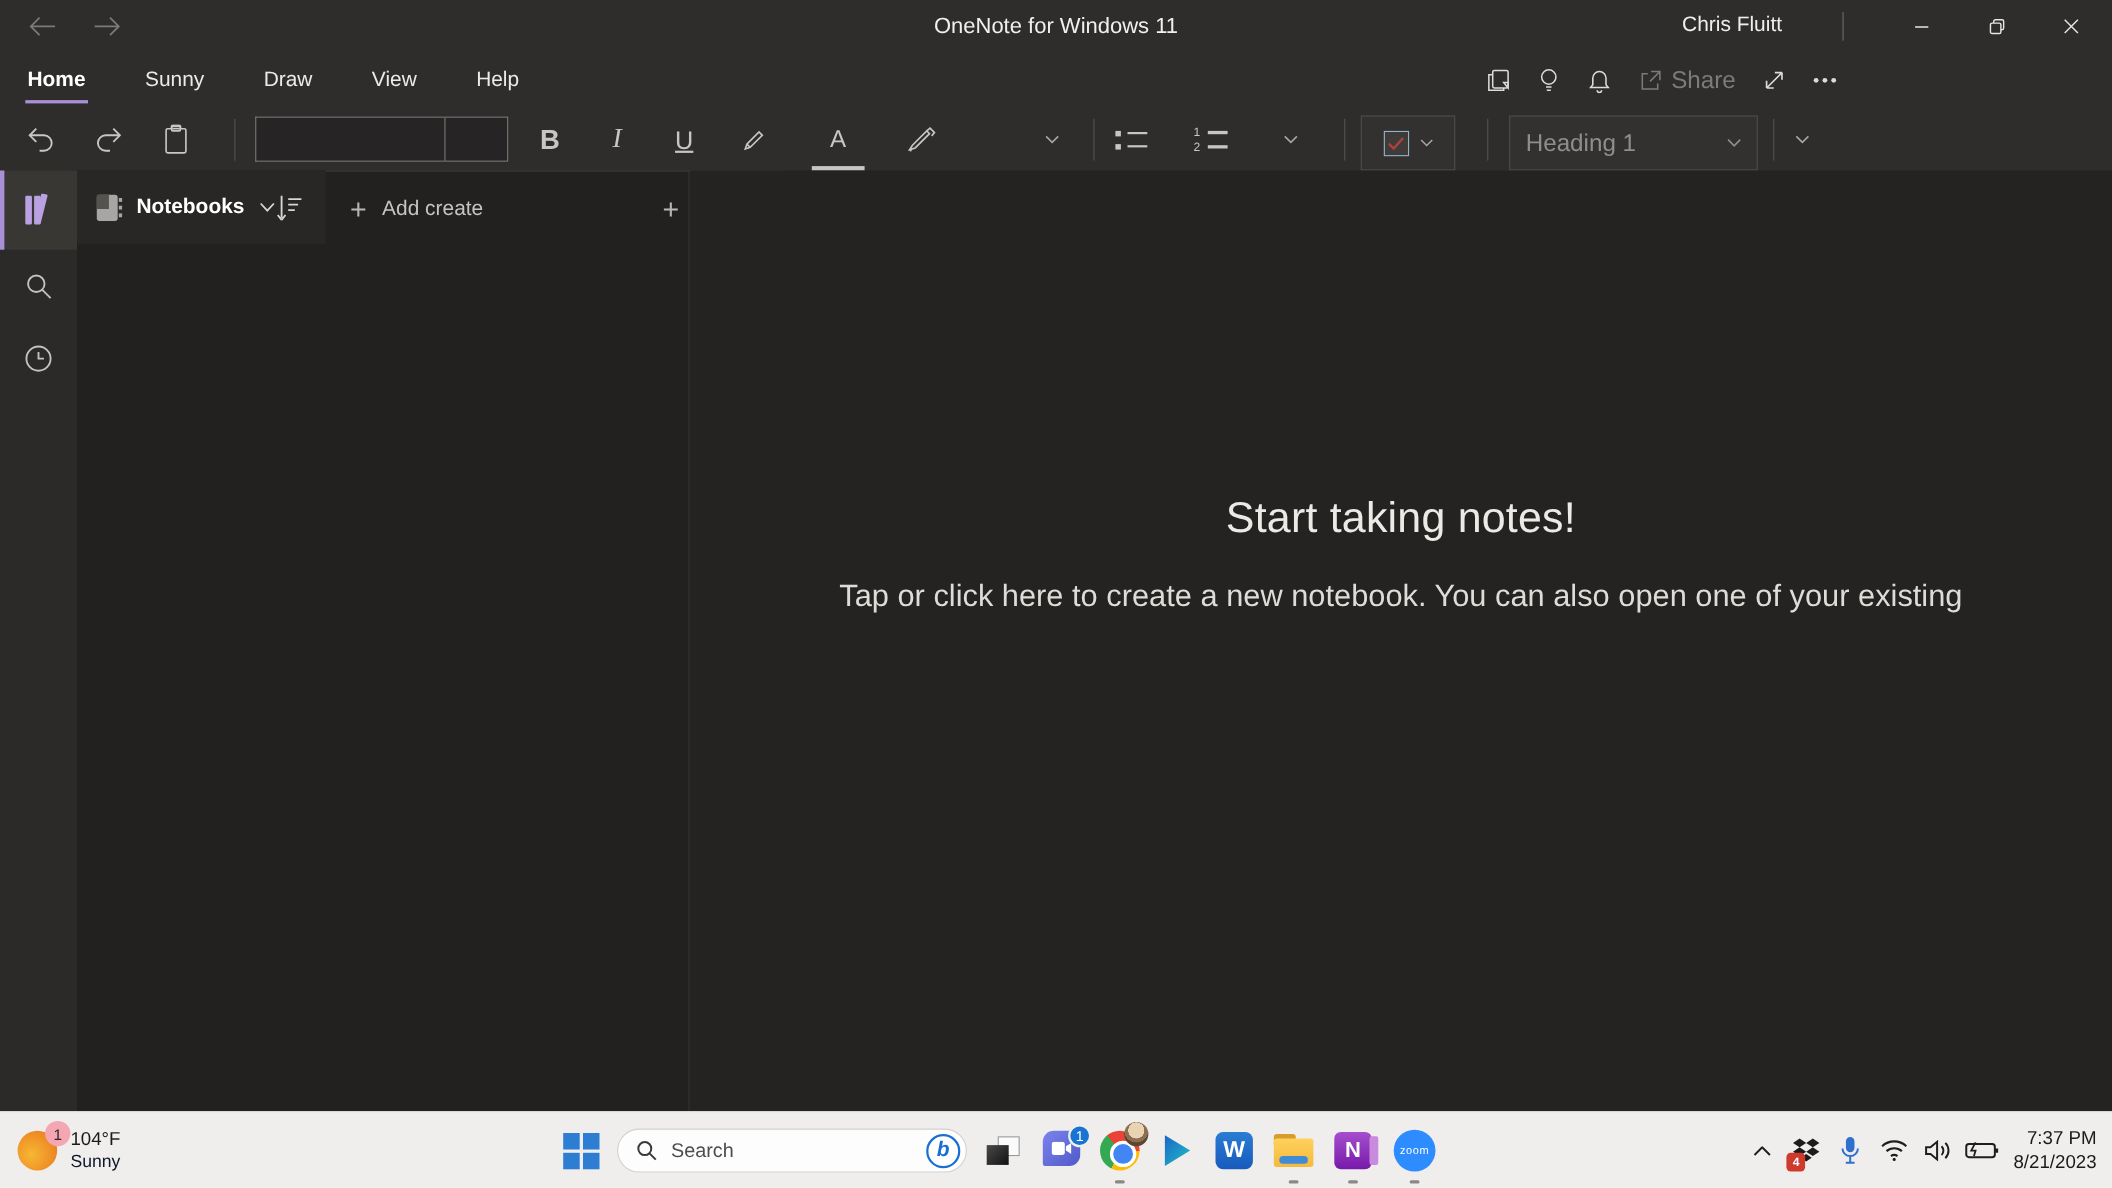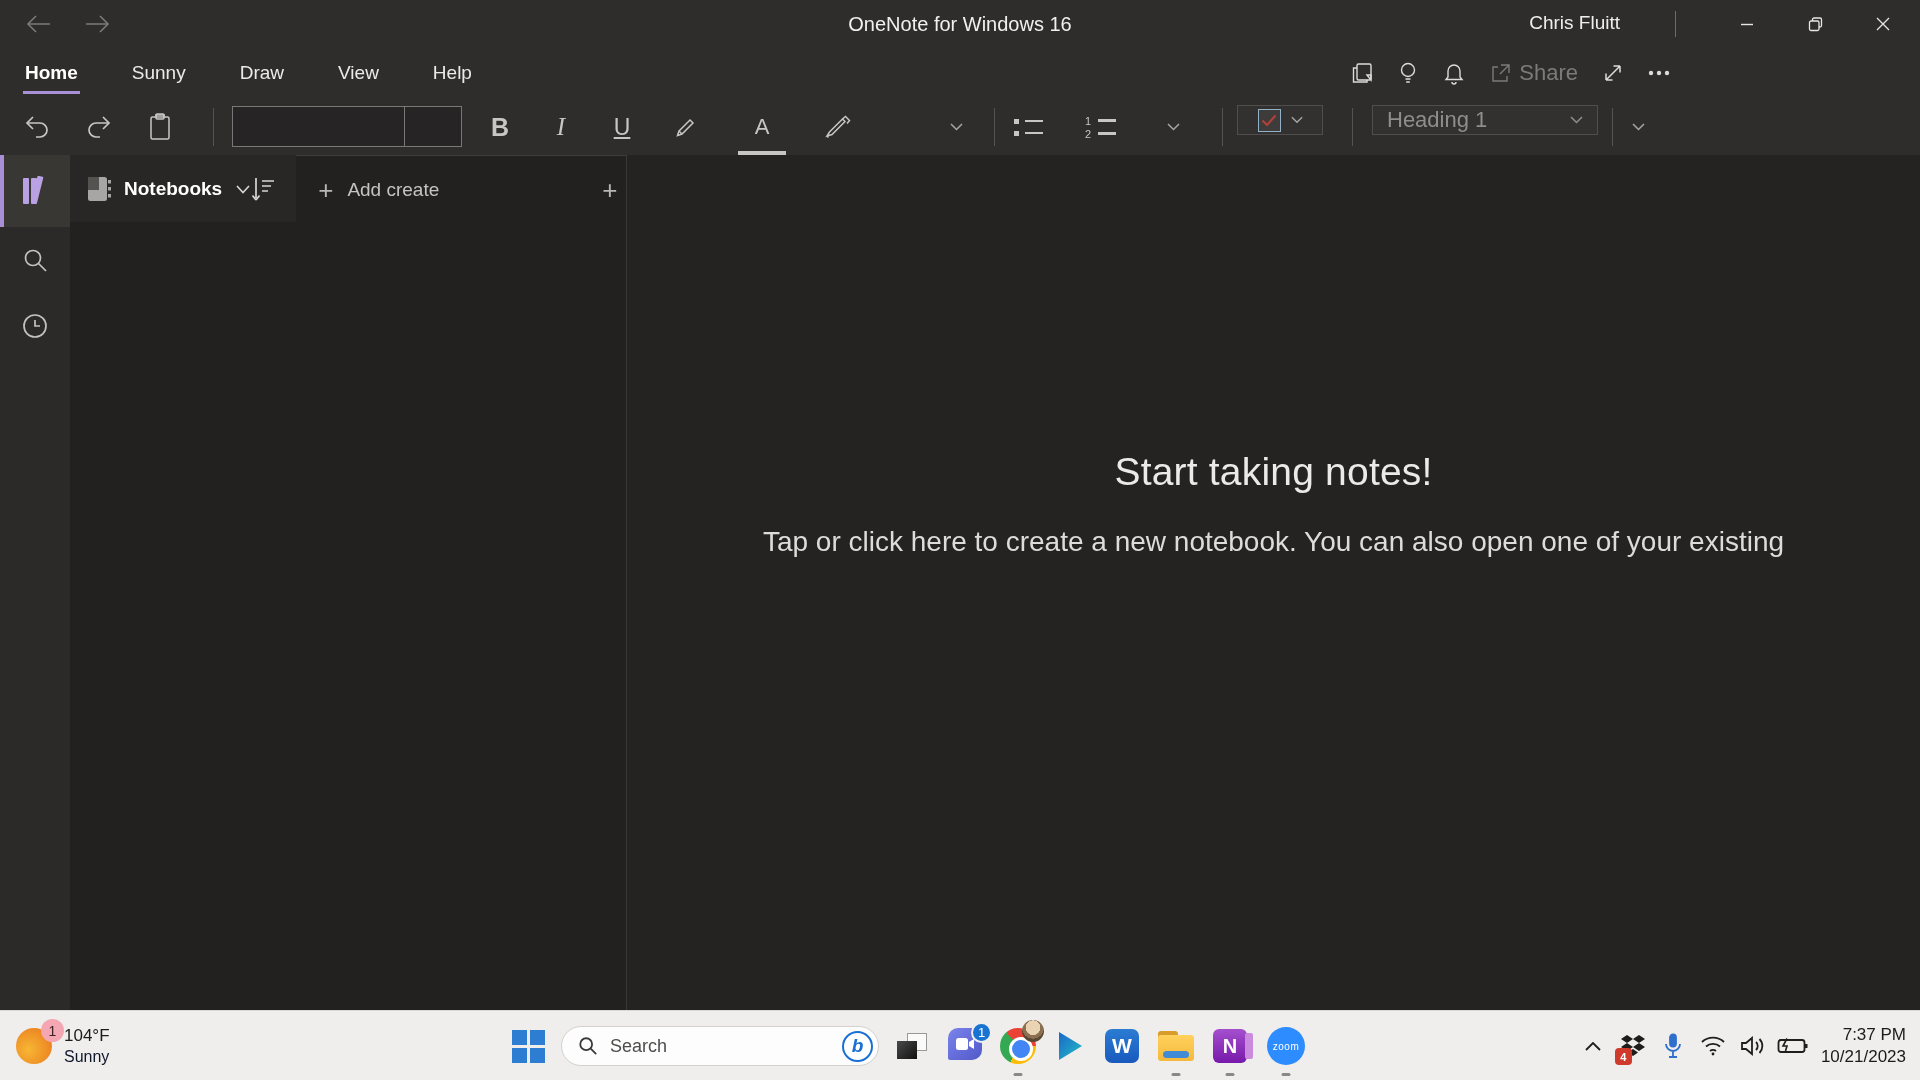--- a/index.html
+++ b/index.html
@@ -38,21 +38,21 @@
   .glyph-u { font-size:23px; text-decoration:underline; }
   .fontcolor { position:relative; font-size:22px; }
   .fontcolor::after { content:""; position:absolute; left:-2px; right:-2px; bottom:-6px; height:4px; background:#c8c6c4; }
   .clearfmt { font-size:22px; position:relative; }
   .clearfmt small { font-size:12px; position:absolute; bottom:-2px; right:-10px; }
   .listicon { display:flex; flex-direction:column; gap:7px; }
   .listicon .row { display:flex; align-items:center; gap:6px; }
   .listicon .sq { width:5px; height:5px; background:#c8c6c4; }
   .listicon .ln { width:18px; height:2.5px; background:#c8c6c4; }
   .numicon .num { width:8px; color:#c8c6c4; font-size:11px; line-height:6px; text-align:center; }
-  .dropbox-btn { position:absolute; top:7px; height:30px; background:#323130; border:1px solid #4f4e4d; display:flex; align-items:center; justify-content:center; gap:10px; }
+  .dropbox-btn { position:absolute; top:7px; height:50px; background:#323130; border:1px solid #4f4e4d; display:flex; align-items:center; justify-content:center; gap:10px; }
   .todo-btn { left:1237px; width:86px; }
   .todo-check { width:23px; height:23px; border:1.5px solid #93b2c6; background:#3e3c3b; display:flex; align-items:center; justify-content:center; }
   .style-btn { left:1372px; width:226px; justify-content:space-between; padding:0 14px; }
   .style-btn .lbl { color:#908e8c; font-size:22px; }
 
   
   .main { position:absolute; top:155px; left:0; width:1920px; height:855px; display:flex; }
   .rail { width:70px; height:100%; background:#2b2a28; position:relative; flex:none; }
   .rail-item { width:70px; height:66px; display:flex; align-items:center; justify-content:center; color:#c4c2c0; position:relative; }
   .rail-item.active { height:72px; background:#393734; }
@@ -124,21 +124,21 @@
     <div class="nav-arrow" style="left:18px;">
       <svg width="26" height="20" viewBox="0 0 26 20">
           <path d="M11 2 L3 10 L11 18 M3 10 H25" stroke="currentColor" stroke-width="1.6" fill="none"></path>
         </svg>
     </div>
     <div class="nav-arrow" style="left:78px;">
       <svg width="26" height="20" viewBox="0 0 26 20">
           <path d="M15 2 L23 10 L15 18 M23 10 H1" stroke="currentColor" stroke-width="1.6" fill="none"></path>
         </svg>
     </div>
-    <div class="app-title">OneNote for Windows 16</div>
+    <div class="app-title">OneNote for Windows 11</div>
     <div class="tb-user">Chris Fluitt</div>
     <div class="tb-divider"></div>
     <div class="winctl" style="left:1718px;">
       <svg width="14" height="14" viewBox="0 0 14 14">
           <path d="M1 7.5 H13" stroke="currentColor" stroke-width="1.4"></path>
         </svg>
     </div>
     <div class="winctl" style="left:1786px;">
       <svg width="15" height="15" viewBox="0 0 15 15" fill="none" stroke="currentColor" stroke-width="1.3">
           <rect x="1.5" y="4" width="9.5" height="9.5" rx="1.5"></rect>
@@ -512,18 +512,18 @@
       </div>
       <div class="tico">
         <svg width="32" height="18" viewBox="0 0 32 18" fill="none" stroke="#1f1e1d" stroke-width="1.8">
             <rect x="1.5" y="3" width="26" height="12" rx="2.5"></rect>
             <path d="M29 7 V11" stroke-width="3"></path>
             <path d="M10 1.5 L6 9 H10 L8.5 14" stroke-width="1.6"></path>
           </svg>
       </div>
       <div class="clock">
         <div>7:37 PM</div>
-        <div>10/21/2023</div>
+        <div>8/21/2023</div>
       </div>
     </div>
   </div>
 
 </div>
 
 </body></html>

